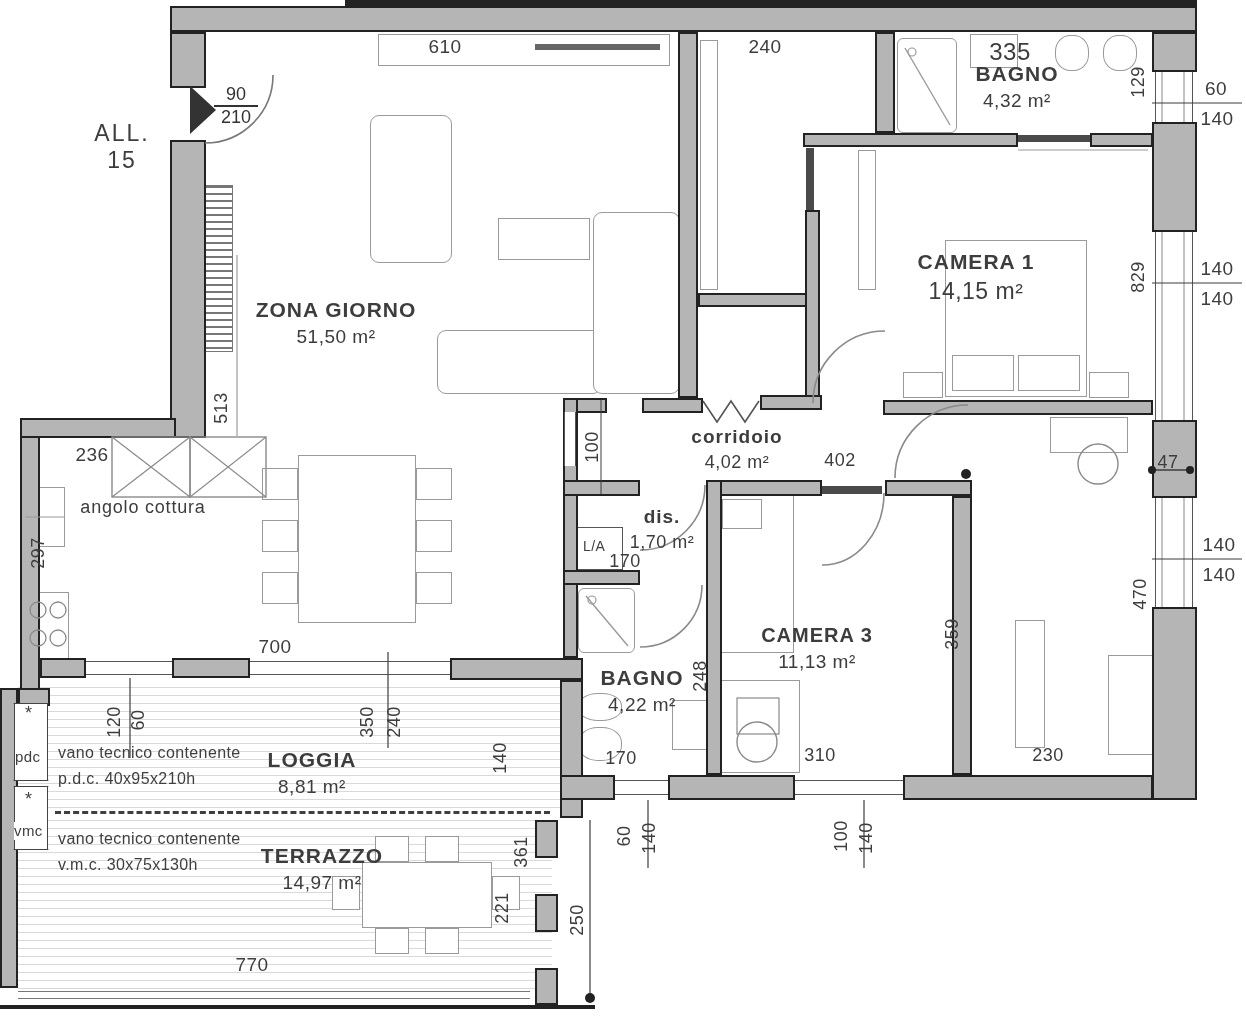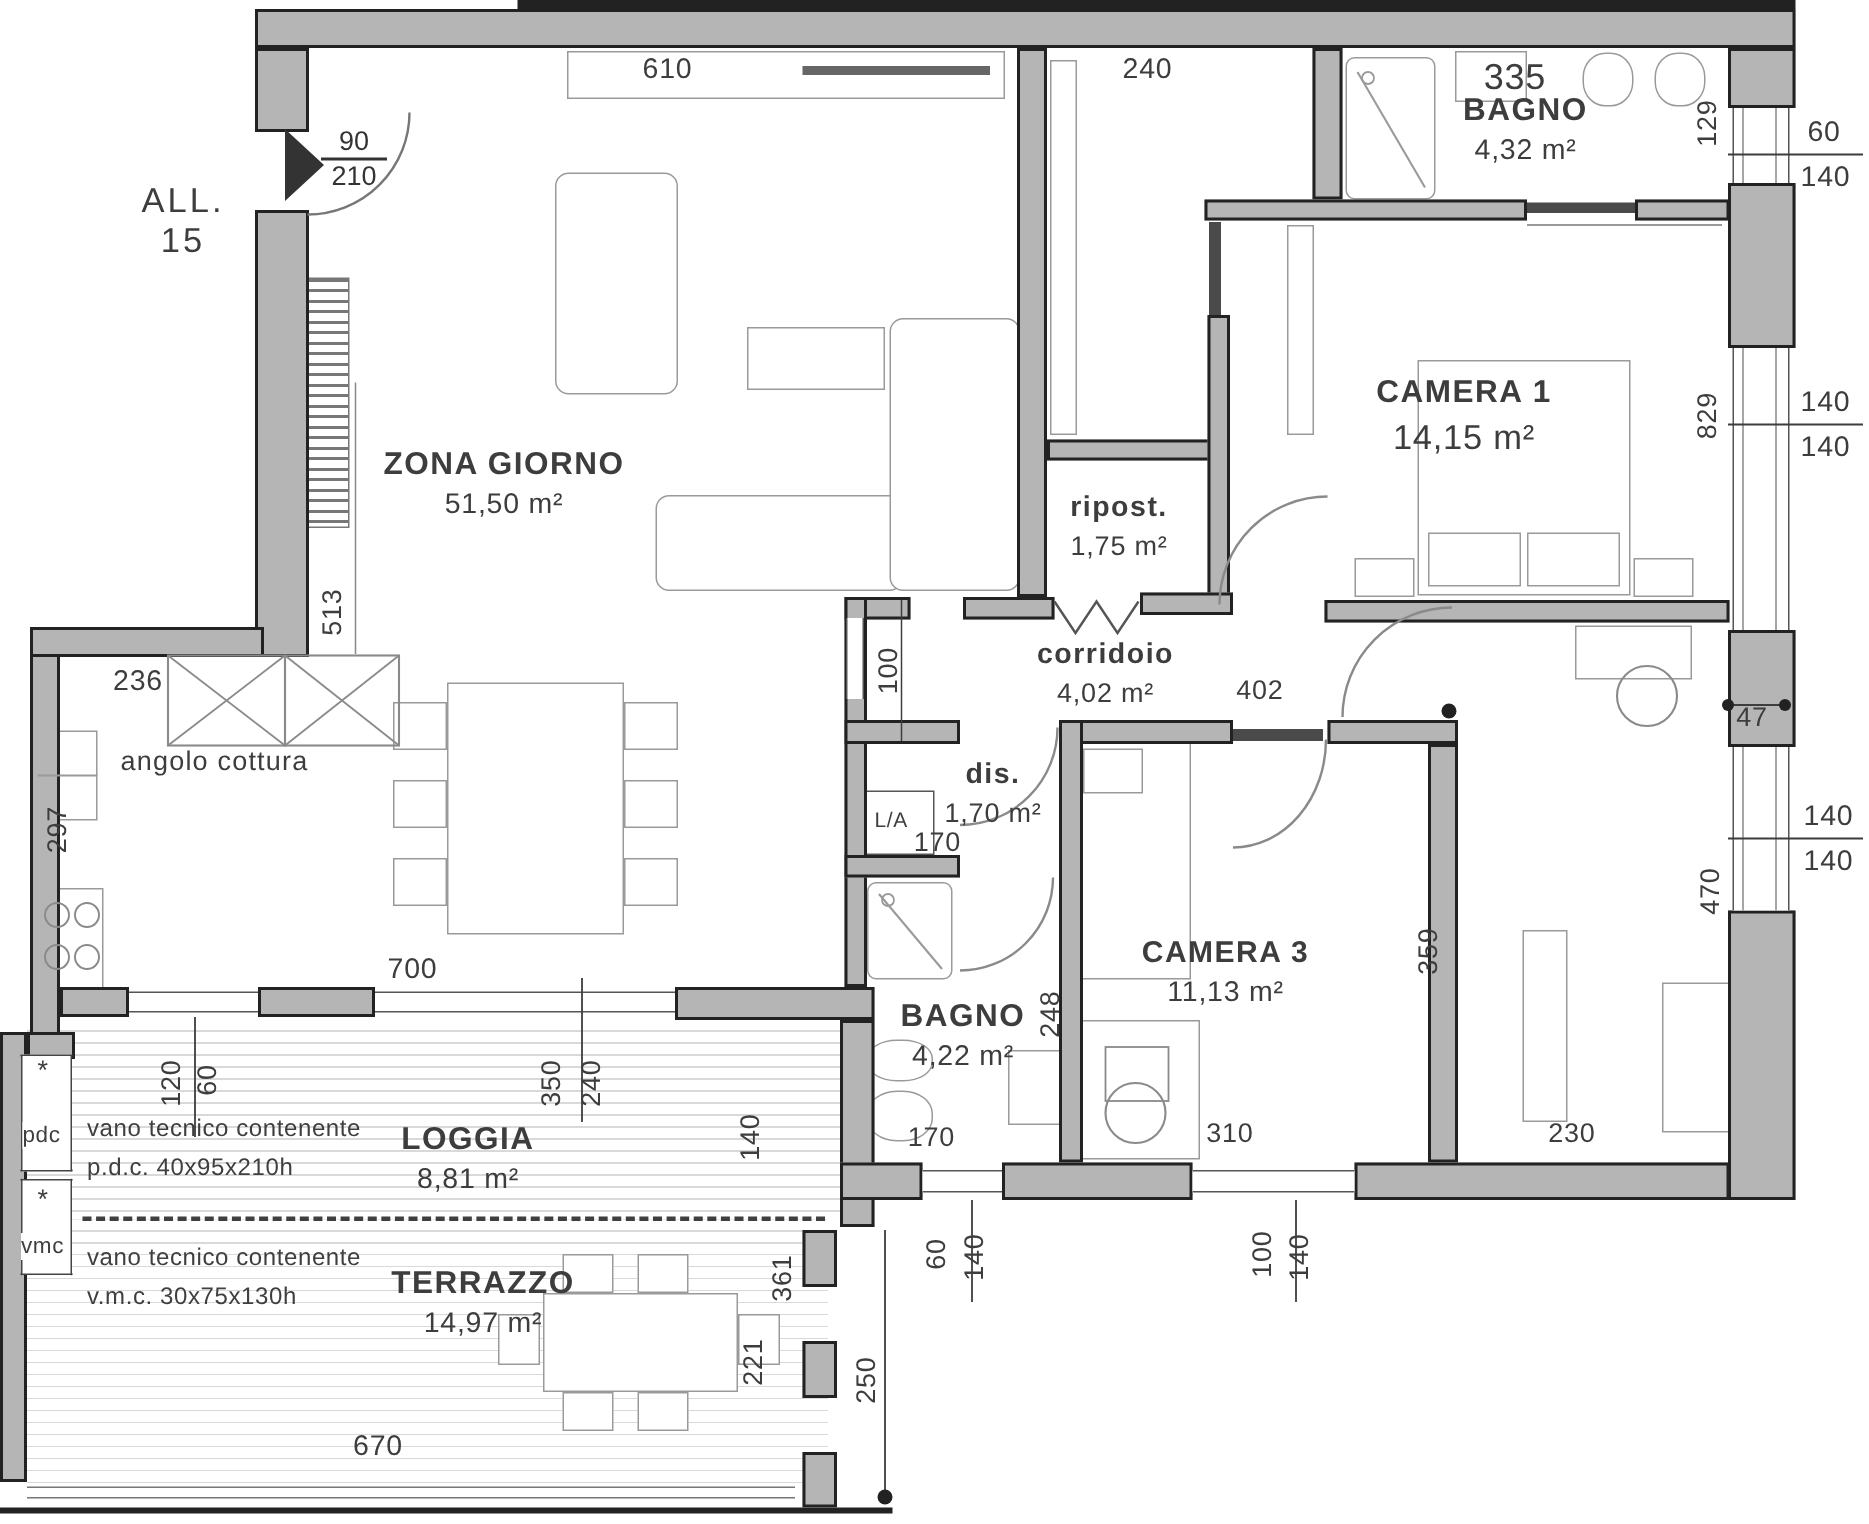--- a/index.html
+++ b/index.html
@@ -232,24 +232,20 @@
     <span>angolo cottura</span>
   </div>
   <div class="lbl" style="left:927px;top:62px;width:180px;font-size:21px;">
     <span class="nm">BAGNO</span>
     <span class="ar" style="font-size:19px;">4,32 m²</span>
   </div>
   <div class="lbl" style="left:886px;top:250px;width:180px;font-size:21px;">
     <span class="nm">CAMERA 1</span>
     <span class="ar" style="font-size:23px;">14,15 m²</span>
   </div>
-  <div class="lbl" style="left:666px;top:328px;width:160px;font-size:19px;">
-    <span class="nm">ripost.</span>
-    <span class="ar" style="font-size:18px;">1,75 m²</span>
-  </div>
   <div class="lbl" style="left:657px;top:426px;width:160px;font-size:19px;">
     <span class="nm">corridoio</span>
     <span class="ar" style="font-size:18px;">4,02 m²</span>
   </div>
   <div class="lbl" style="left:582px;top:506px;width:160px;font-size:19px;">
     <span class="nm">dis.</span>
     <span class="ar" style="font-size:18px;">1,70 m²</span>
   </div>
   <div class="lbl" style="left:562px;top:666px;width:160px;font-size:21px;">
     <span class="nm">BAGNO</span>
@@ -295,22 +291,22 @@
   <div class="dim" style="left:410px;top:36px;width:70px;font-size:19px;">610</div>
   <div class="dim" style="left:730px;top:36px;width:70px;font-size:19px;">240</div>
   <div class="dim" style="left:975px;top:38px;width:70px;font-size:24px;">335</div>
   <div class="dim" style="left:240px;top:636px;width:70px;font-size:19px;">700</div>
   <div class="dim" style="left:810px;top:450px;width:60px;font-size:18px;">402</div>
   <div class="dim" style="left:62px;top:444px;width:60px;font-size:19px;">236</div>
   <div class="dim" style="left:600px;top:551px;width:50px;font-size:18px;">170</div>
   <div class="dim" style="left:596px;top:748px;width:50px;font-size:18px;">170</div>
   <div class="dim" style="left:790px;top:745px;width:60px;font-size:18px;">310</div>
   <div class="dim" style="left:1018px;top:745px;width:60px;font-size:18px;">230</div>
-  <div class="dim" style="left:222px;top:954px;width:60px;font-size:19px;">670</div>
-  <div class="dim" style="left:1148px;top:468px;width:40px;font-size:18px;">47</div>
+  <div class="dim" style="left:222px;top:954px;width:60px;font-size:19px;">770</div>
+  <div class="dim" style="left:1148px;top:452px;width:40px;font-size:18px;">47</div>
 
   <div class="dim" style="left:1196px;top:78px;width:40px;font-size:19px;">60</div>
   <div class="dim" style="left:1192px;top:108px;width:50px;font-size:19px;">140</div>
   <div class="dim" style="left:1192px;top:258px;width:50px;font-size:19px;">140</div>
   <div class="dim" style="left:1192px;top:288px;width:50px;font-size:19px;">140</div>
   <div class="dim" style="left:1194px;top:534px;width:50px;font-size:19px;">140</div>
   <div class="dim" style="left:1194px;top:564px;width:50px;font-size:19px;">140</div>
 
   <div class="dim vdim" style="left:1108px;top:72px;font-size:18px;">129</div>
   <div class="dim vdim" style="left:1108px;top:267px;font-size:18px;">829</div>

